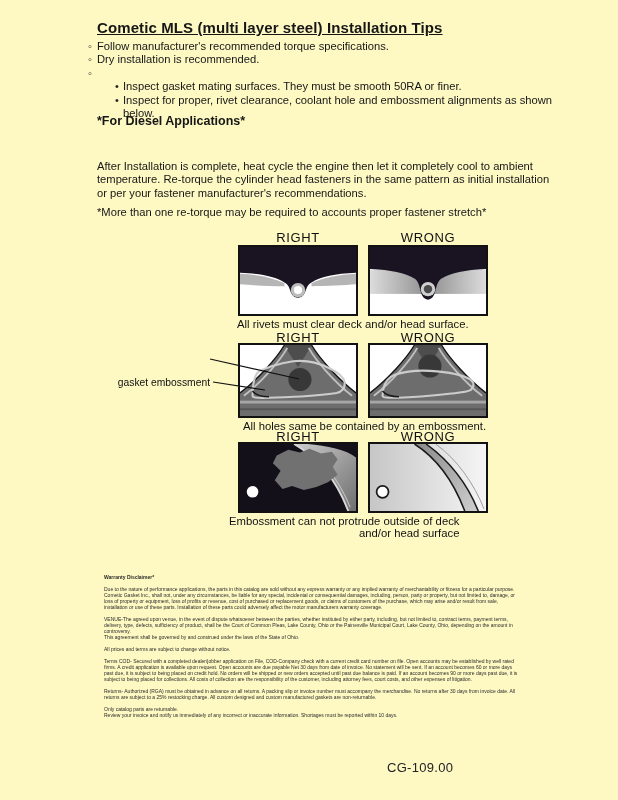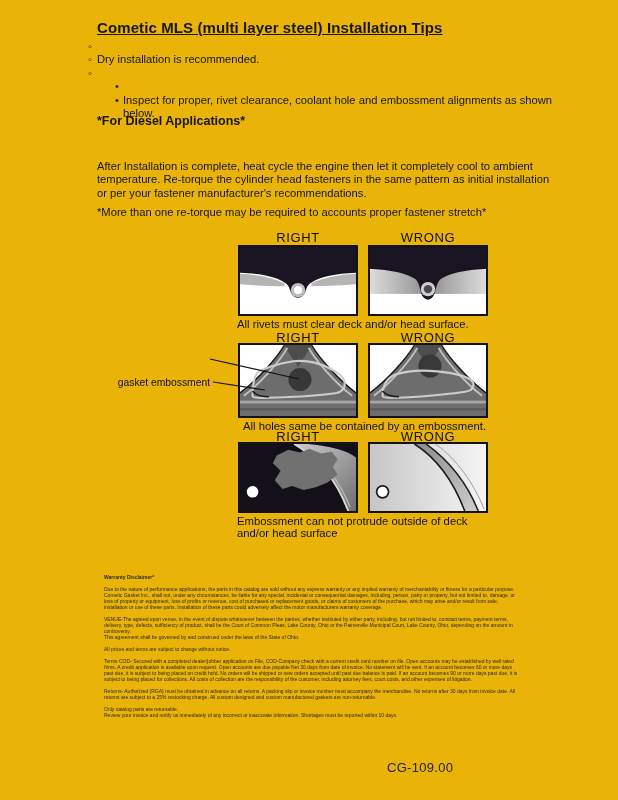--- a/index.html
+++ b/index.html
@@ -1,18 +1,18 @@
 <!DOCTYPE html>
 <html><head>
 <meta charset="utf-8">
 <style>
   * { margin:0; padding:0; box-sizing:border-box; }
   html,body { background:#ffffff; }
   body { font-family:"Liberation Sans", sans-serif; color:#161616; }
-  #page { position:relative; width:618px; height:800px; background:#eab308; overflow:hidden; margin:0 auto; }
+  #page { position:relative; width:618px; height:800px; background:#fef9c3; overflow:hidden; margin:0 auto; }
 
   .abs { position:absolute; }
 
   .title { left:97px; top:19px; font-size:15px; font-weight:bold; text-decoration:underline; letter-spacing:.1px; }
 
   .bullets { left:88px; top:40px; font-size:11.2px; line-height:13.4px; width:470px; }
   .b-line { display:flex; }
   .b-marker { width:9px; font-size:11px; color:#222; flex:0 0 9px; }
   .b-sub { padding-left:27px; }
   .b-sub .b-marker { flex:0 0 8px; width:8px; }
@@ -39,30 +39,32 @@
 </head>
 <body>
 
 <div id="page">
 
   <div class="abs title">Cometic MLS (multi layer steel) Installation Tips</div>
 
   <div class="abs bullets">
     <div class="b-line">
       <span class="b-marker">◦</span>
+      <span>Follow manufacturer's recommended torque specifications.</span>
     </div>
     <div class="b-line">
       <span class="b-marker">◦</span>
       <span>Dry installation is recommended.</span>
     </div>
     <div class="b-line">
       <span class="b-marker">◦</span>
     </div>
     <div class="b-line b-sub">
       <span class="b-marker">•</span>
+      <span>Inspect gasket mating surfaces.  They must be smooth 50RA or finer.</span>
     </div>
     <div class="b-line b-sub">
       <span class="b-marker">•</span>
       <span>Inspect for proper, rivet clearance, coolant hole and embossment alignments as shown below.</span>
     </div>
   </div>
 
   <div class="abs diesel-h">*For Diesel Applications*</div>
   <div class="abs para p2">After Installation is complete, heat cycle the engine then let it completely cool to ambient
 temperature. Re-torque the cylinder head fasteners in the same pattern as initial installation
@@ -184,21 +186,21 @@
       </defs>
       <rect x="0" y="0" width="120" height="70" fill="url(#g3wb)"></rect>
       <path d="M46,0 C68,14 86,38 98,70 L112,70 C100,40 80,16 58,0 Z" fill="url(#g3wd)"></path>
       <path d="M58,0 C80,16 100,40 112,70" fill="none" stroke="#1a1a1a" stroke-width="1.6"></path>
       <path d="M46,0 C68,14 86,38 98,70" fill="none" stroke="#1a1a1a" stroke-width="1.6"></path>
       <path d="M68,0 C90,16 108,42 118,68" fill="none" stroke="#9a9a9a" stroke-width="1"></path>
       <circle cx="13" cy="50" r="6.2" fill="#ffffff" stroke="#1a1a1a" stroke-width="1.8"></circle>
     </svg>
   </div>
 
-  <div class="abs caption" style="left:237px; top:515px;">Embossment can not protrude outside of deck
+  <div class="abs caption" style="left:229px; top:515px;text-align:right;">Embossment can not protrude outside of deck
 and/or head surface</div>
 
   <div class="abs legal">
     <div class="lh">Warranty Disclaimer*</div>
     <div class="lp">Due to the nature of performance applications, the parts in this catalog are sold without any express warranty or any implied warranty of merchantability or fitness for a particular purpose.  Cometic Gasket Inc., shall not, under any circumstances, be liable for any special, incidental or consequential damages, including, person, party or property, but not limited to, damage, or loss of property or equipment, loss of profits or revenue, cost of purchased or replacement goods, or claims of customers of the purchase, which may arise and/or result from sale, installation or use of these parts.  Installation of these parts could adversely affect the motor manufacturers warranty coverage.</div>
     <div class="lp">VENUE-The agreed upon venue, in the event of dispute whatsoever between the parties, whether instituted by either party, including, but not limited to, contract terms, payment terms, delivery, type, defects, sufficiency of product, shall be the Court of Common Pleas, Lake County, Ohio or the Painesville Municipal Court, Lake County, Ohio, depending on the amount in controversy.
 This agreement shall be governed by and construed under the laws of the State of Ohio.</div>
     <div class="lp">All prices and terms are subject to change without notice.</div>
     <div class="lp">Terms COD- Secured with a completed dealer/jobber application on File, COD-Company check with a current credit card number on file.  Open accounts may be established by well rated firms.  A credit application is available upon request.  Open accounts are due payable Net 30 days from date of invoice.  No statement will be sent.  If an account becomes 60 or more days past due, it is subject to being placed on credit hold.  No orders will be shipped or new orders accepted until past due balance is paid.  If an account becomes 90 or more days past due, it is subject to being placed for collections.  All costs of collection are the responsibility of the customer, including attorney fees, court costs, and other expenses of litigation.</div>
     <div class="lp">Returns- Authorized (RGA) must be obtained in advance on all returns.  A packing slip or invoice number must accompany the merchandise.  No returns after 30 days from invoice date.  All returns are subject to a 25% restocking charge.  All custom designed and custom manufactured gaskets are non-returnable.</div>

